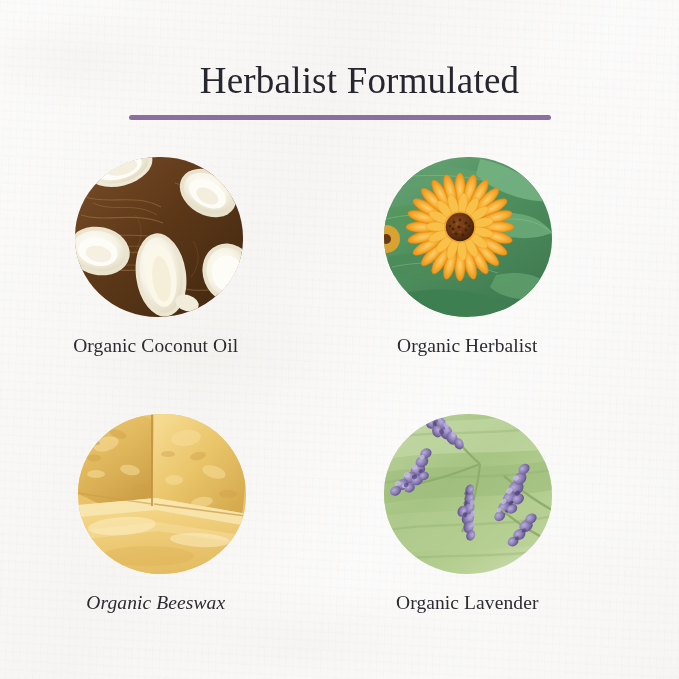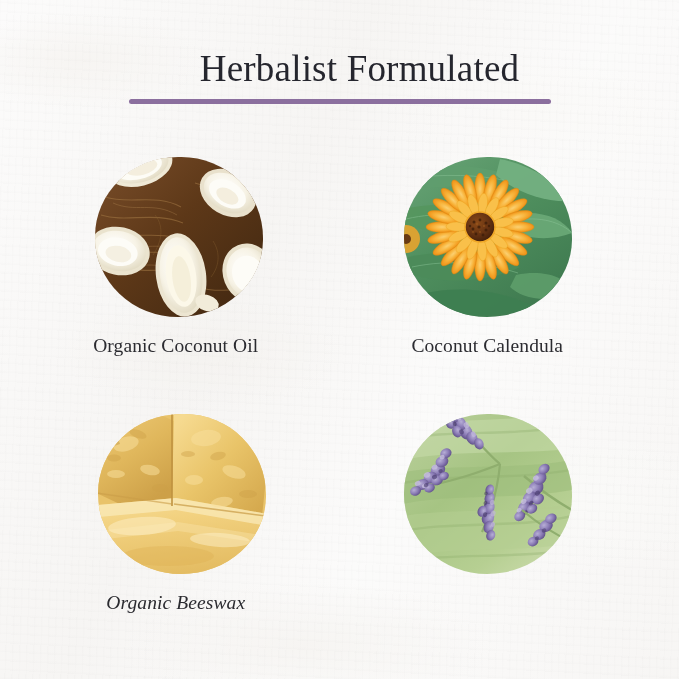--- a/index.html
+++ b/index.html
@@ -45,41 +45,40 @@
     left: 0;
     width: 679px;
     text-align: center;
   }
   #page-title {
     font-size: 37px;
     line-height: 44px;
     color: #25262e;
     letter-spacing: 0.2px;
     font-weight: normal;
-    margin: 0;
+    margin: 12px;
     padding-left: 40px;
   }
   #title-rule {
     width: 422px;
     height: 5px;
     margin: 8px auto 0 auto;
     border-radius: 2.5px;
     background-color: #8b6f9e;
   }
 
   
   #ingredient-grid {
     position: absolute;
     top: 157px;
     left: 0;
     width: 623px;
     display: grid;
     grid-template-columns: 1fr 1fr;
     grid-template-rows: 253px 253px;
-    padding-left: 20px;
   }
   .ingredient-cell {
     display: flex;
     flex-direction: column;
     align-items: center;
   }
   .swatch {
     width: 168px;
     height: 160px;
     border-radius: 50% 49% 51% 50% / 50% 51% 49% 50%;
@@ -306,21 +305,21 @@
           </g>
           <g fill="#a8631f" opacity="0.5">
             <circle cx="-3" cy="-3" r="1"></circle>
               <circle cx="4" cy="-1" r="1"></circle>
             <circle cx="0" cy="5" r="1"></circle>
               <circle cx="-7" cy="5" r="0.9"></circle>
           </g>
         </g>
       </svg>
     </div>
-    <div class="ingredient-label">Coconut Calendula</div>
+    <div class="ingredient-label">Organic Herbalist</div>
   </div>
 
   <div class="ingredient-cell" id="cell-beeswax">
     <div class="swatch">
       <svg viewBox="0 0 168 160" preserveAspectRatio="xMidYMid slice" aria-hidden="true">
         <defs>
           <linearGradient id="waxA" x1="0" y1="0" x2="0.6" y2="1">
             <stop offset="0%" stop-color="#f0cd7b"></stop>
             <stop offset="55%" stop-color="#e0b75c"></stop>
             <stop offset="100%" stop-color="#cda048"></stop>
@@ -519,16 +518,16 @@
             <ellipse cx="-19" cy="7" rx="5.6" ry="4.6"></ellipse>
             <ellipse cx="8" cy="-4" rx="6" ry="4.8"></ellipse>
           </g>
           <g fill="#4a3c6e" opacity="0.55">
             <ellipse cx="-4" cy="3" rx="2.4" ry="2"></ellipse>
             <ellipse cx="-14" cy="6" rx="2.2" ry="1.8"></ellipse>
           </g>
         </g>
       </svg>
     </div>
-    <div class="ingredient-label"><br></div>
+    <div class="ingredient-label"><span>Organic Lavender</span><br></div>
   </div>
 
 </div>
 
 </body></html>

